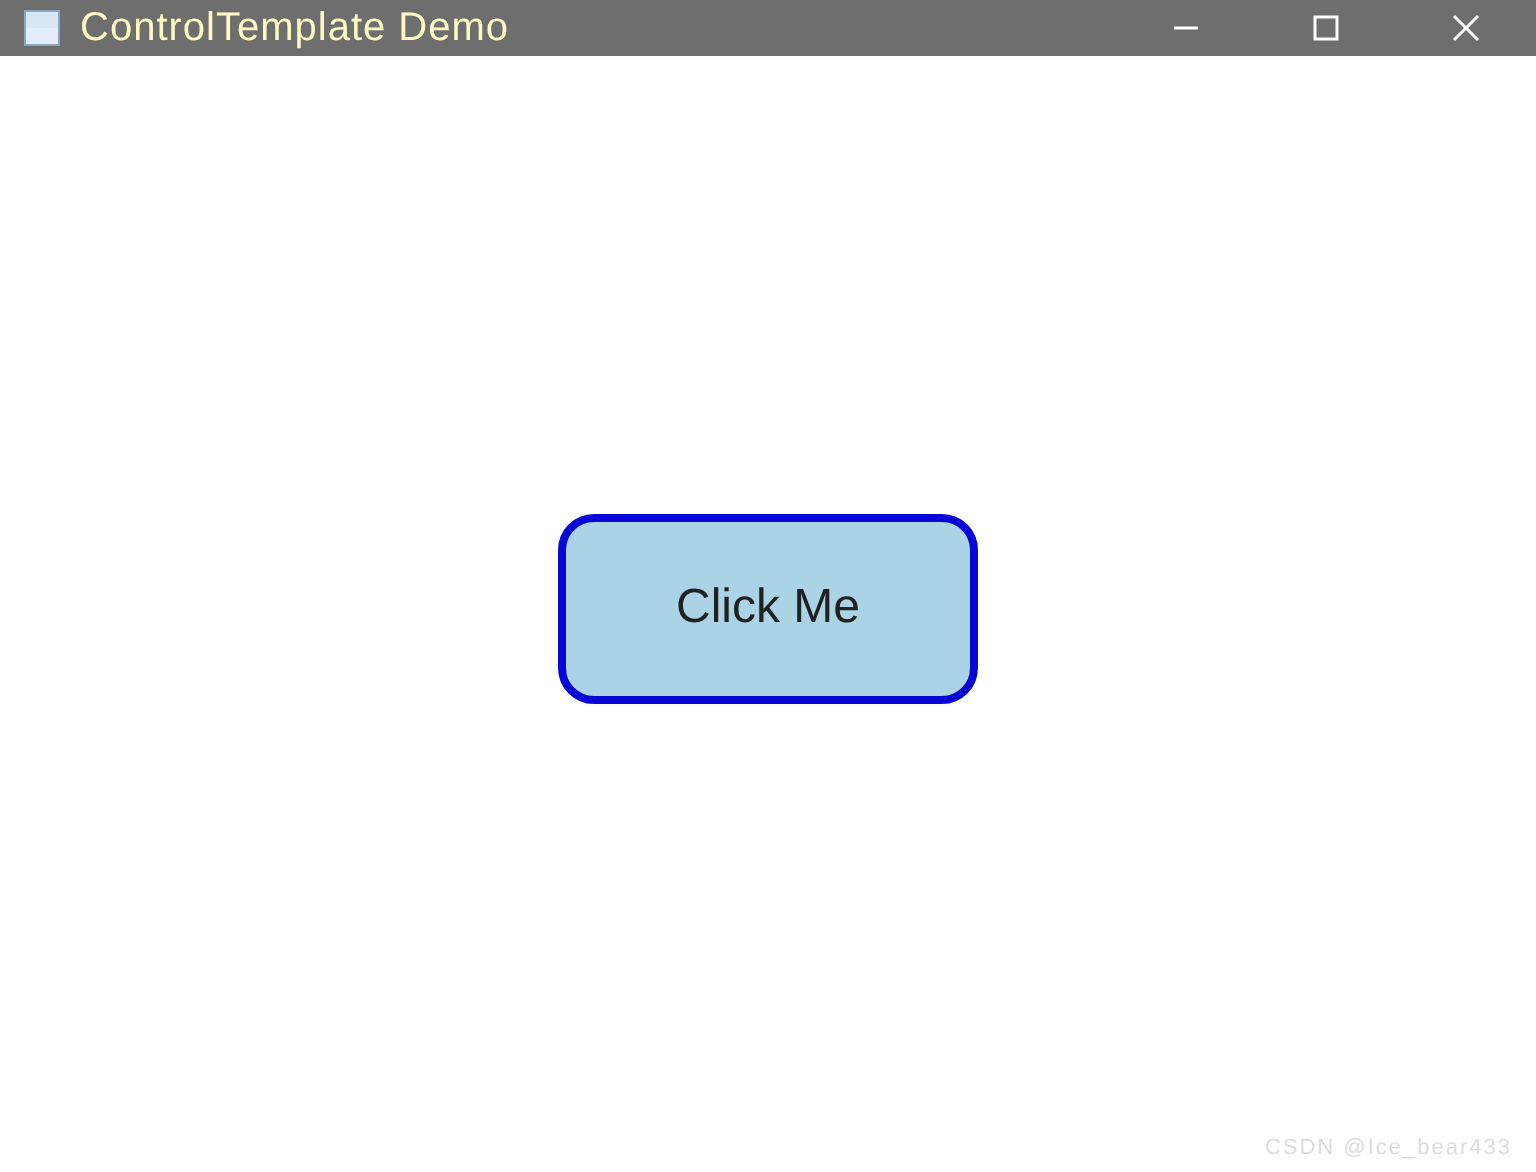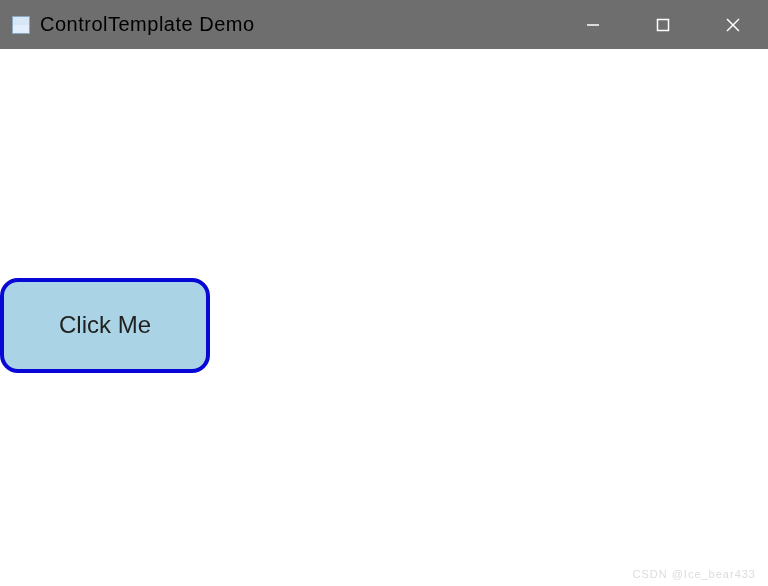--- a/index.html
+++ b/index.html
@@ -9,25 +9,25 @@
     }
     body {
       width: 768px;
       height: 586px;
       font-family: "Segoe UI", Arial, sans-serif;
       background: #ffffff;
       position: relative;
       overflow: hidden;
     }
     .titlebar {
-      height: 49px;
+      height: 28px;
       background: #6e6e6e;
       display: flex;
       align-items: center;
-      color: #000000;
+      color: #fef9c3;
       font-size: 20px;
     }
     .titlebar-icon {
       width: 18px;
       height: 18px;
       margin-left: 12px;
       margin-right: 10px;
       background: linear-gradient(to bottom, #d7e7f5 0%, #d7e7f5 50%, #e2eefb 50%, #e2eefb 100%);
       border: 1px solid #8aa6c1;
       flex-shrink: 0;
@@ -56,20 +56,21 @@
       stroke: #ffffff;
       stroke-width: 1.5;
       fill: none;
     }
     .client-area {
       width: 100%;
       height: calc(100% - 40px);
       position: relative;
       display: flex;
       align-items: center;
+      justify-content: center;
     }
     .custom-button {
       width: 210px;
       height: 95px;
       background: #aad4e6;
       border: 4px solid #0707d6;
       border-radius: 18px;
       display: flex;
       align-items: center;
       justify-content: center;

